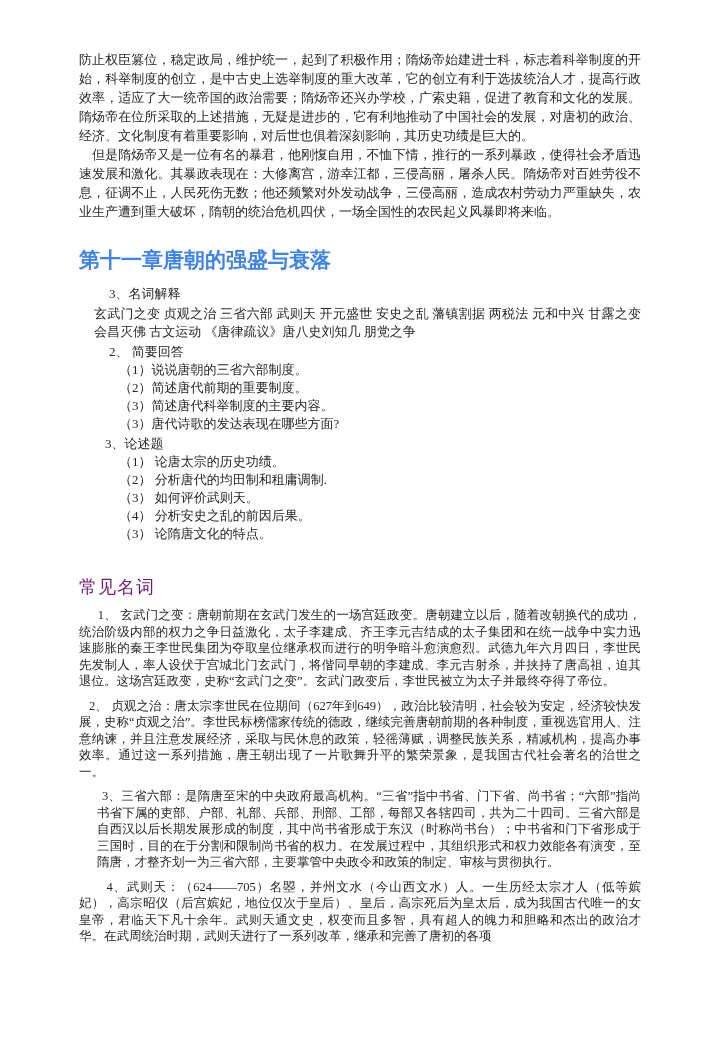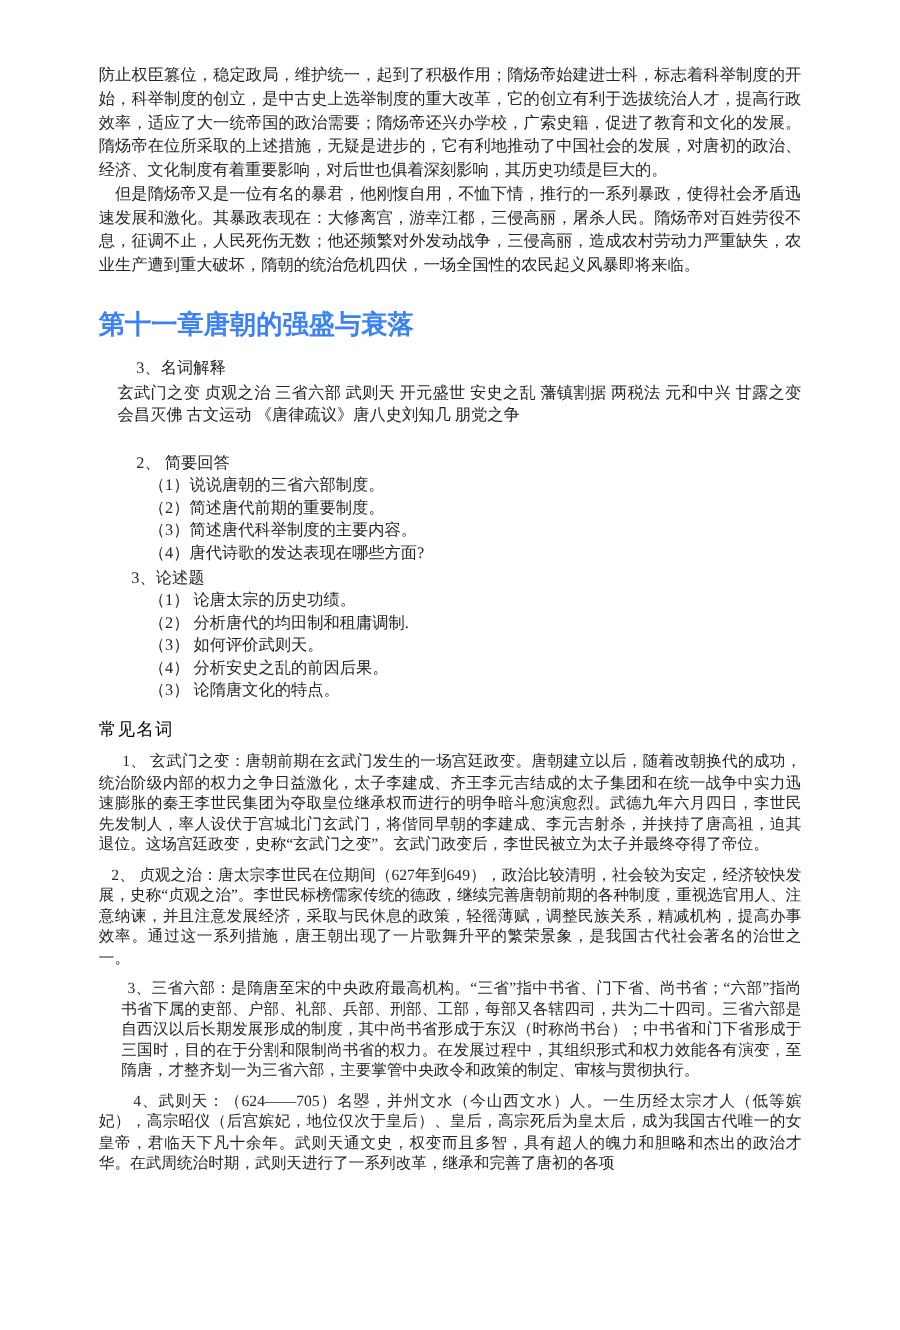--- a/index.html
+++ b/index.html
@@ -37,39 +37,39 @@
   }
   .outline { margin: 0; }
   .outline-item {
     margin: 2px 0 2px 0;
     font-size: 13px;
     line-height: 18px;
   }
   .outline-item.lvl1 { padding-left: 30px; }
   .outline-item.lvl1-alt { padding-left: 26px; }
   .terms-block {
-    margin: 2px 0 20px 0;
+    margin: 2px 0 2px 0;
     padding-left: 15px;
     font-size: 13px;
     line-height: 18px;
     text-align: justify;
     text-justify: inter-ideograph;
   }
   .outline-sub {
     margin: 0 0 4px 0;
     padding-left: 40px;
     font-size: 13px;
     line-height: 14px;
   }
   .terms-section-heading {
-    margin: 16px 0 8px 0;
-    font-size: 14px;
+    margin: 34px 0 8px 0;
+    font-size: 18px;
     font-weight: 400;
     letter-spacing: 1px;
-    color: #000000;
+    color: #701a75;
   }
   .definition {
     margin: 0 0 8px 0;
     font-size: 12.5px;
     line-height: 16.5px;
     text-align: justify;
     text-justify: inter-ideograph;
   }
   .definition.ind-15 { text-indent: 1.5em; }
   .definition.ind-08 { text-indent: 0.8em; }
@@ -91,21 +91,21 @@
 
     <p class="outline-item lvl1">3、名词解释</p>
 
     <p class="terms-block">玄武门之变 贞观之治 三省六部 武则天 开元盛世 安史之乱 藩镇割据 两税法 元和中兴 甘露之变会昌灭佛 古文运动 《唐律疏议》唐八史刘知几 朋党之争</p>
 
     <p class="outline-item lvl1">2、 简要回答</p>
 
     <p class="outline-sub">（1）说说唐朝的三省六部制度。</p>
     <p class="outline-sub">（2）简述唐代前期的重要制度。</p>
     <p class="outline-sub">（3）简述唐代科举制度的主要内容。</p>
-    <p class="outline-sub">（4）唐代诗歌的发达表现在哪些方面?</p>
+    <p class="outline-sub">（3）唐代诗歌的发达表现在哪些方面?</p>
 
     <p class="outline-item lvl1-alt">3、论述题</p>
 
     <p class="outline-sub">（1） 论唐太宗的历史功绩。</p>
     <p class="outline-sub">（2） 分析唐代的均田制和租庸调制.</p>
     <p class="outline-sub">（3） 如何评价武则天。</p>
     <p class="outline-sub">（4） 分析安史之乱的前因后果。</p>
     <p class="outline-sub">（3） 论隋唐文化的特点。</p>
 
   </div>

